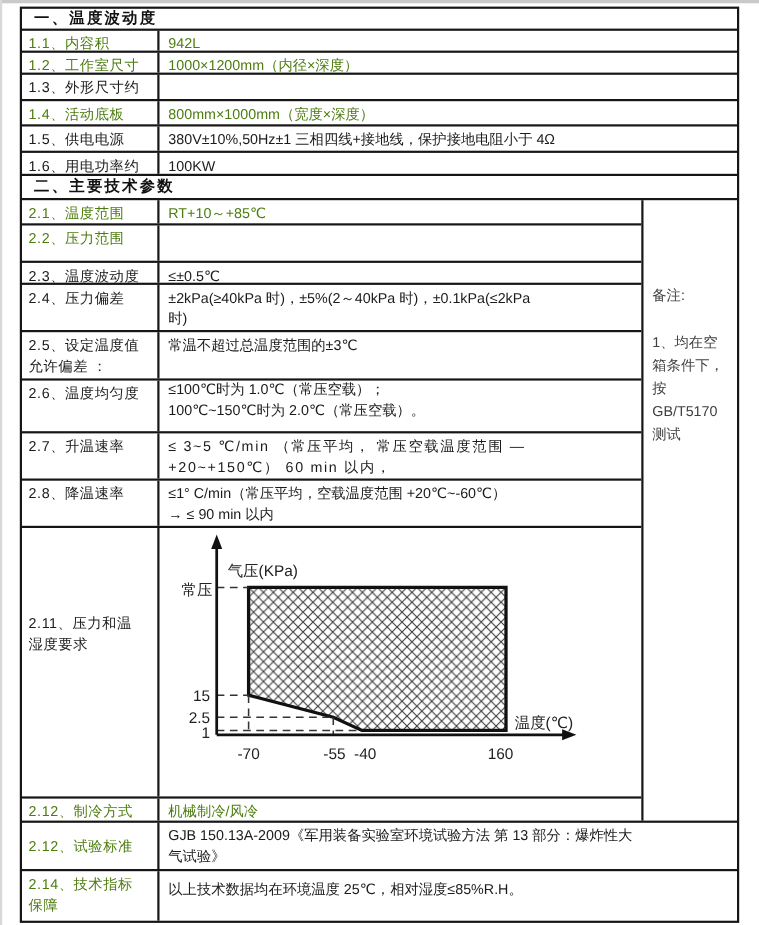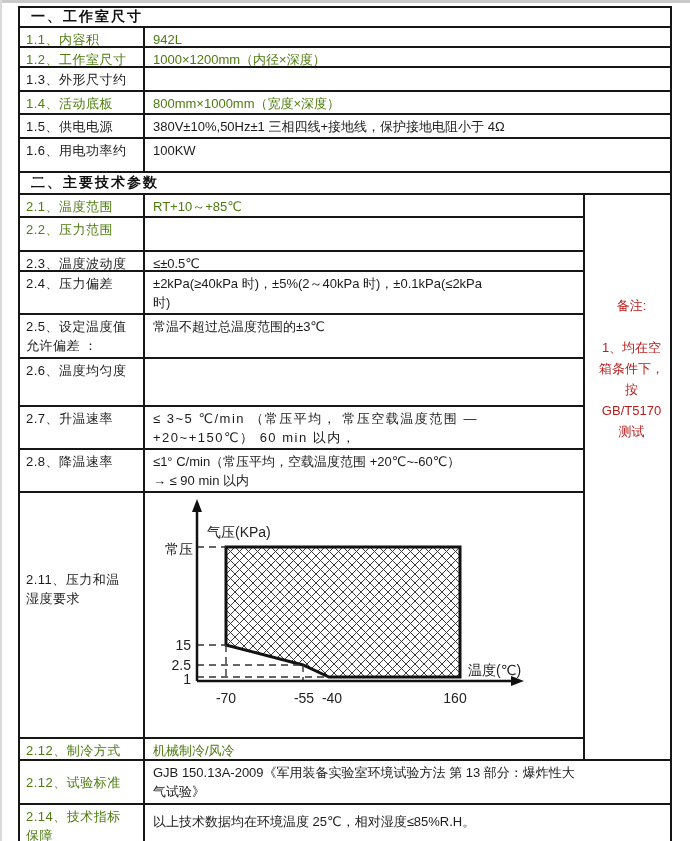--- a/index.html
+++ b/index.html
@@ -13,46 +13,46 @@
   .tr{display:flex;border-bottom:2px solid #161616;box-sizing:border-box;align-items:stretch;}
   .tr.noline{border-bottom:none;}
   .th{font-weight:bold;font-size:14px;letter-spacing:2px;display:flex;align-items:center;
     padding-left:11px;color:#111;}
   .td{box-sizing:border-box;font-size:13px;line-height:19px;overflow:hidden;}
   .label{width:125px;border-right:2px solid #161616;padding:2px 2px 0 6px;letter-spacing:0.5px;}
   .value{flex:1;padding:2px 2px 12px 8px;}
   .line{white-space:nowrap;}
   .grey{color:#4d7c0f;}
   .vcenter{display:flex;flex-direction:column;justify-content:center;padding-top:0;}
-  .h20{height:20px}.h21{height:34px}.h22{height:22px}.h23{height:23px}.h24{height:24px}
+  .h20{height:20px}.h21{height:21px}.h22{height:22px}.h23{height:23px}.h24{height:24px}
   .h34{height:34px}.h43{height:43px}.h44{height:44px}.h45{height:45px}.h48{height:48px}
   .h246{height:246px}
   .sp1 .line{letter-spacing:1.5px;}
 
   .s2-body{display:flex;border-bottom:2px solid #161616;box-sizing:border-box;}
   .s2-left{width:565px;border-right:2px solid #161616;box-sizing:border-box;}
-  .note-cell{flex:1;padding:100px 0 0 8px;font-size:13px;line-height:21px;color:#b91c1c;text-align:center;}
+  .note-cell{flex:1;padding:76px 0 0 8px;font-size:13px;line-height:21px;color:#404040;}
   .note-line{min-height:21px;white-space:nowrap;}
 
   .chart-label{justify-content:center;padding-bottom:52px;}
   .chart-cell{position:relative;padding:18px;}
   .chart-cell svg{position:absolute;left:0;top:0;}
   svg text{font-family:"Liberation Sans","DejaVu Sans",sans-serif;fill:#222;}
 </style>
 </head>
 <body>
 
 <div class="page">
   <div class="edge-top"></div>
   <div class="edge-left"></div>
 
   <div class="spec-table">
 
     <div class="tr th h20">
-      <span>一、工作室尺寸</span>
+      <span>一、温度波动度</span>
     </div>
     <div class="tr h20">
       <div class="td label grey">1.1、内容积</div>
       <div class="td value grey">942L</div>
     </div>
     <div class="tr h20">
       <div class="td label grey">1.2、工作室尺寸</div>
       <div class="td value grey">1000×1200mm（内径×深度）</div>
     </div>
     <div class="tr h24">
@@ -99,20 +99,24 @@
         </div>
         <div class="tr h44">
           <div class="td label">
             <div class="line">2.5、设定温度值</div>
             <div class="line">允许偏差 ：</div>
           </div>
           <div class="td value">常温不超过总温度范围的±3℃</div>
         </div>
         <div class="tr h48">
           <div class="td label">2.6、温度均匀度</div>
+          <div class="td value vcenter">
+            <div class="line">≤100℃时为 1.0℃（常压空载）；</div>
+            <div class="line">100℃~150℃时为 2.0℃（常压空载）。</div>
+          </div>
         </div>
         <div class="tr h43 sp1">
           <div class="td label">2.7、升温速率</div>
           <div class="td value">
             <div class="line">≤ 3~5 ℃/min （常压平均， 常压空载温度范围 —</div>
             <div class="line">+20~+150℃）  60  min 以内，</div>
           </div>
         </div>
         <div class="tr h43">
           <div class="td label">2.8、降温速率</div>

